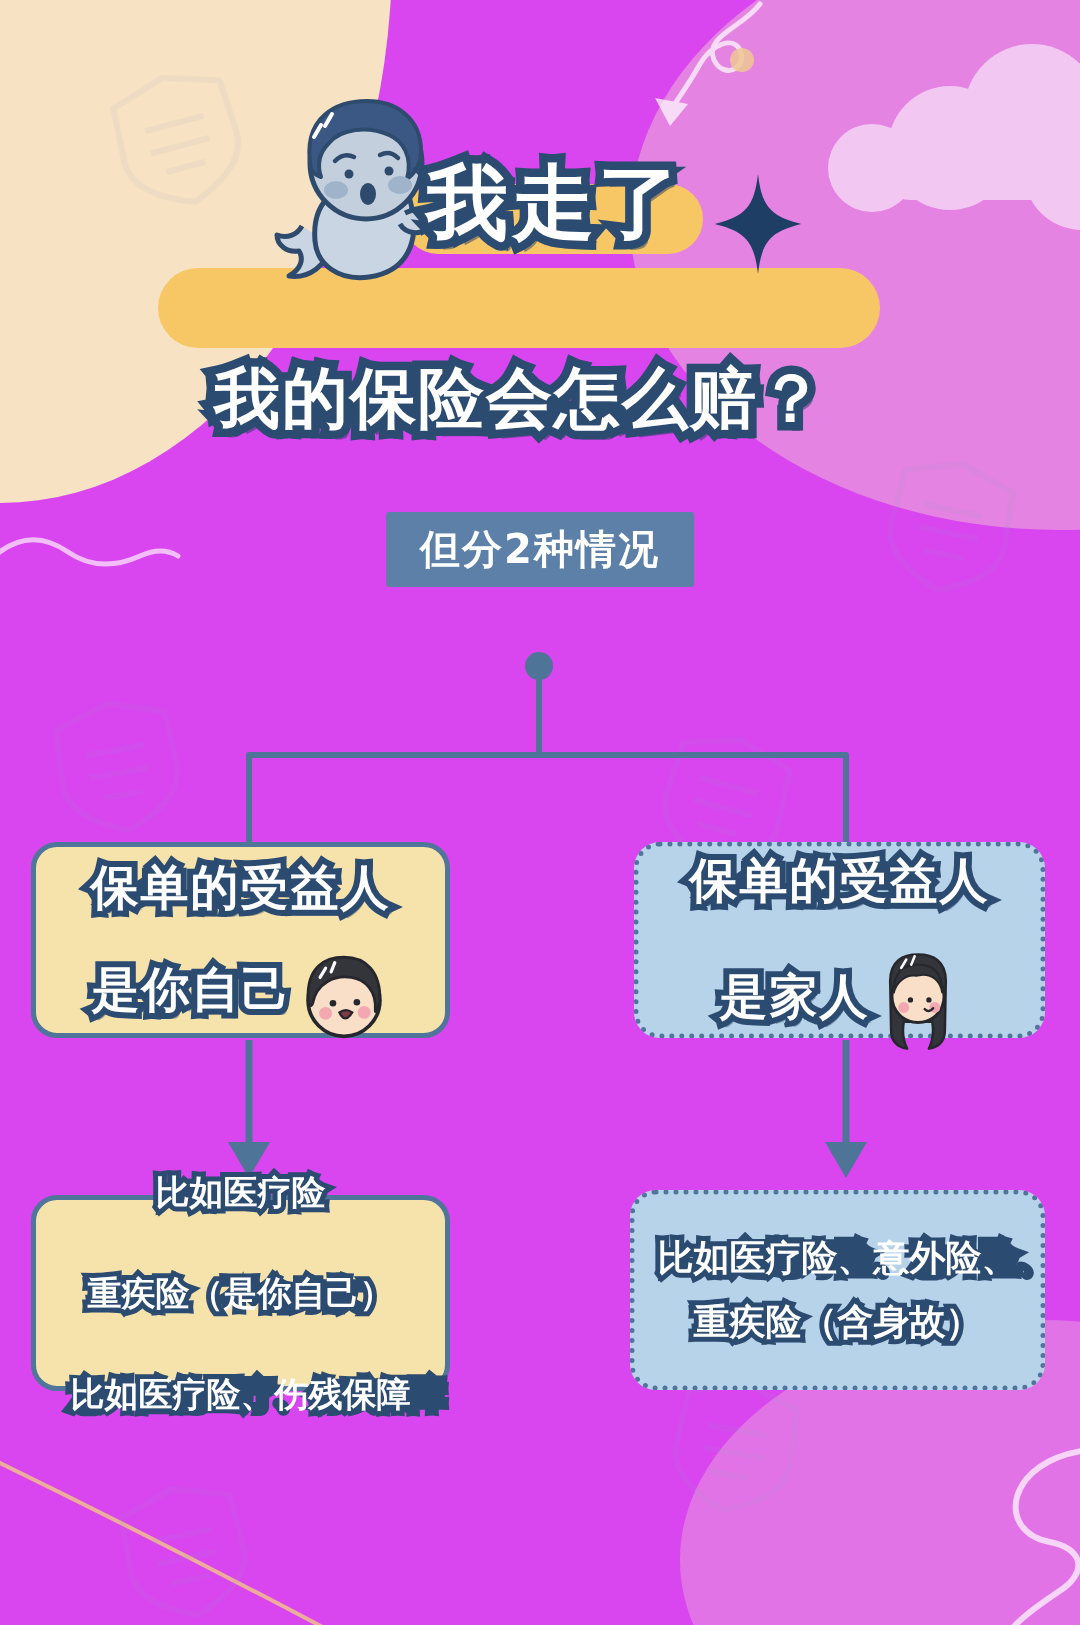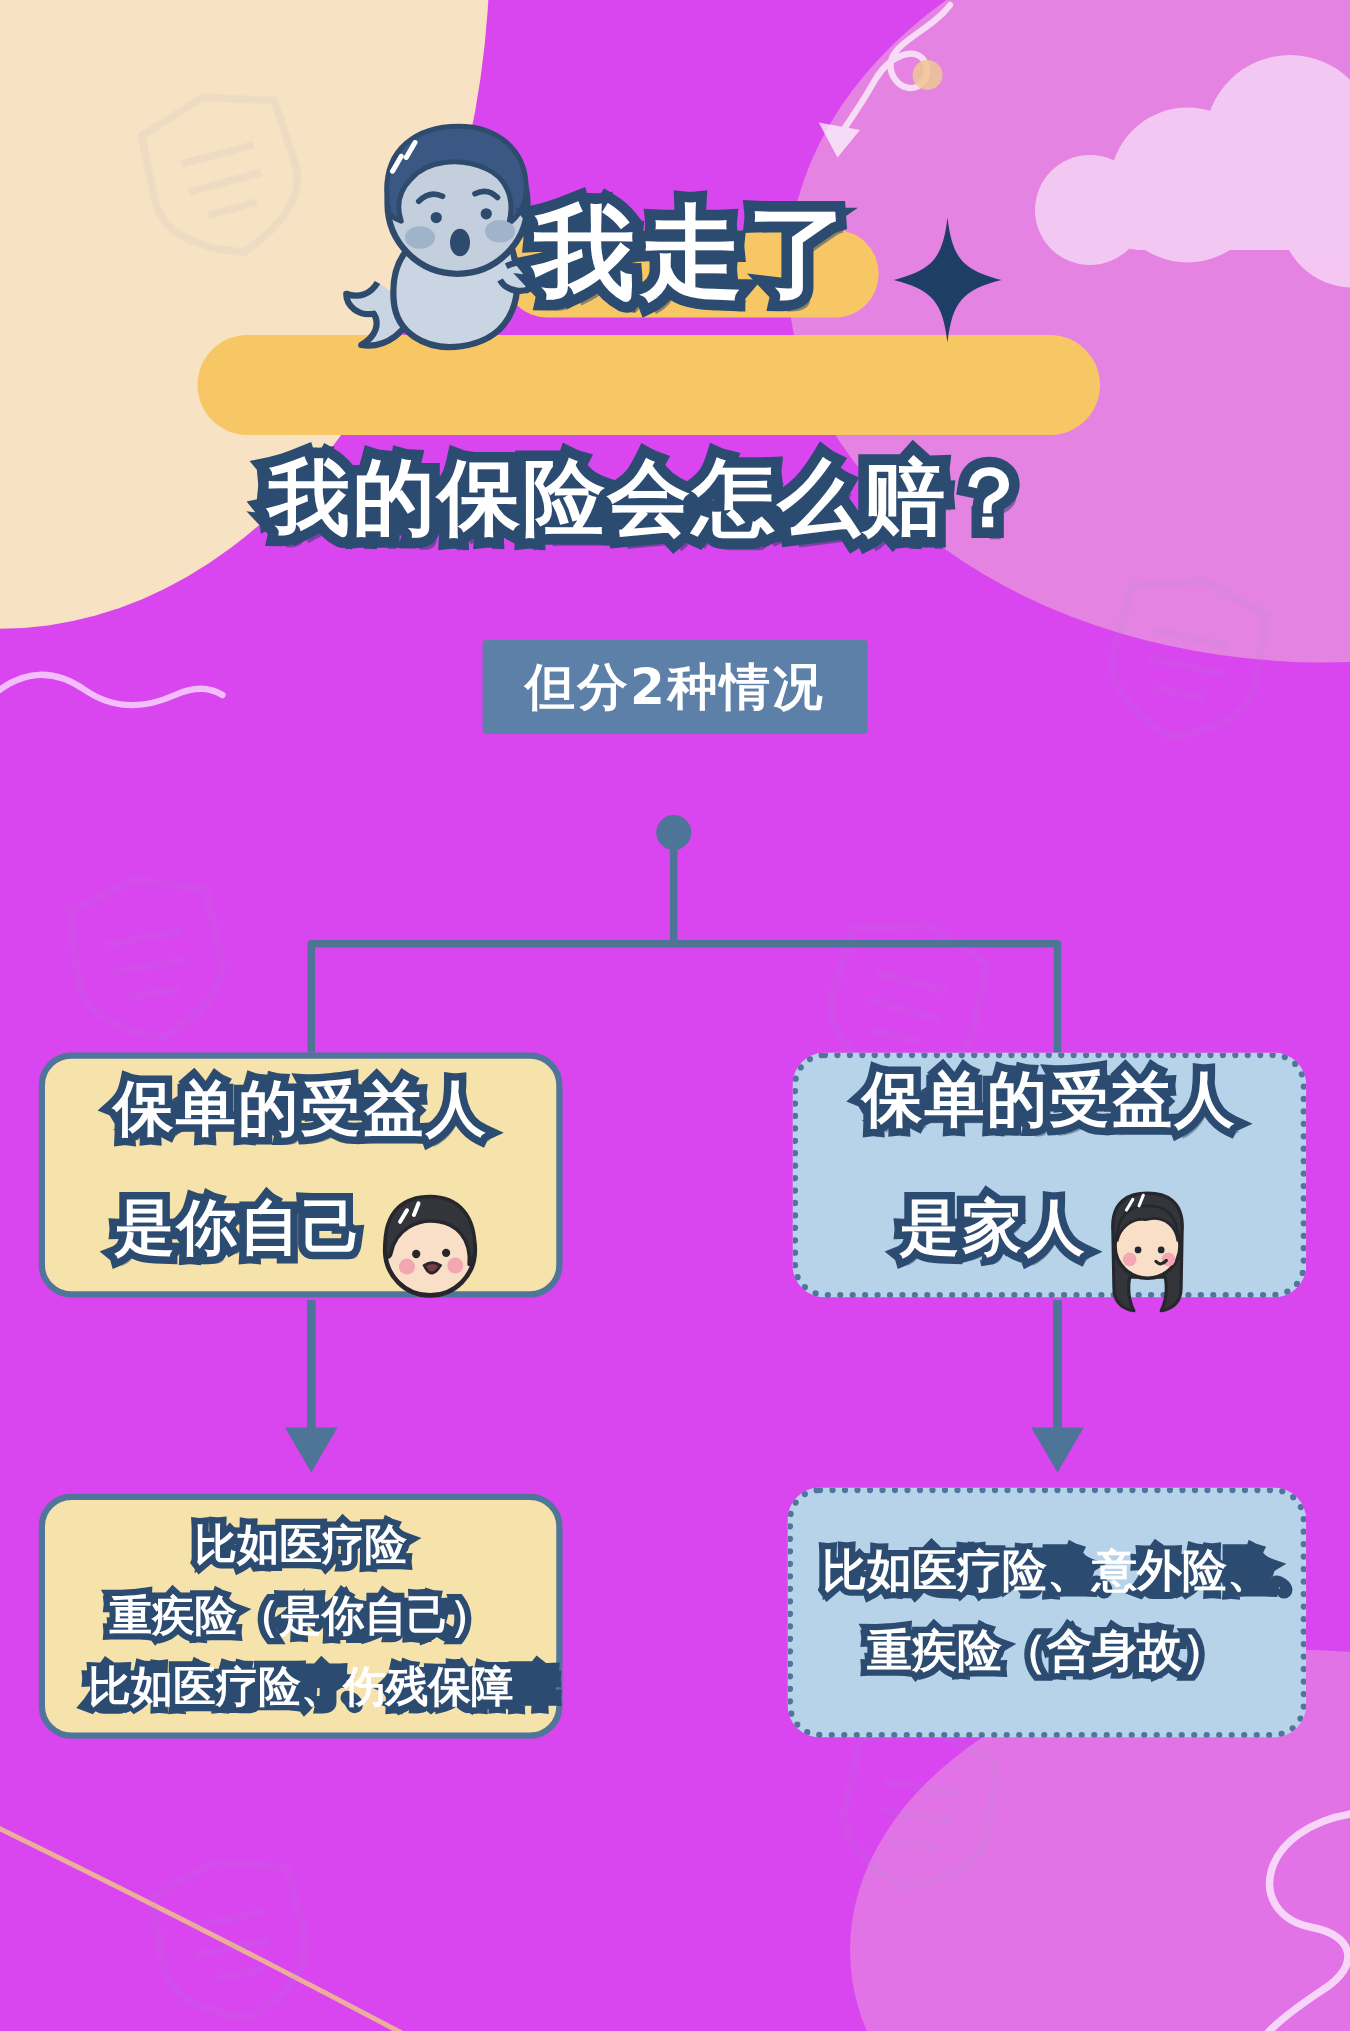--- a/index.html
+++ b/index.html
@@ -39,28 +39,28 @@
   .badge{left:50%;top:512px;transform:translateX(-50%);background:#5C80A8;color:#FFFFFF;
          font-size:40px;font-weight:700;padding:10px 34px;letter-spacing:2px;border-radius:3px;}
 
   
   .box{position:absolute;box-sizing:border-box;display:flex;flex-direction:column;
        align-items:center;justify-content:center;}
   .box.yellow{background:#F6E3AB;border:5px solid #50759A;border-radius:26px;}
   .box.blue{background:#B7D3EA;border:5px dotted #50759A;border-radius:26px;}
   .cond{font-size:48px;font-weight:900;letter-spacing:2px;}
   .cond .line{line-height:70px;}
-  .cond-row{display:flex;align-items:center;line-height:70px;}
+  .cond-row{display:flex;align-items:flex-end;line-height:70px;font-family:Liberation Mono, monospace;}
   .cond-left{left:31px;top:842px;width:419px;height:196px;gap:14px;}
   .cond-right{left:634px;top:842px;width:411px;height:196px;gap:14px;}
   .face{margin-left:6px;}
   .face-boy{width:92px;height:92px;transform:translateY(12px);}
   .face-girl{width:84px;height:106px;transform:translateY(20px);}
   .res{font-weight:900;}
-  .res-left{left:31px;top:1195px;width:419px;height:196px;font-size:34px;}
+  .res-left{left:31px;top:1195px;width:419px;height:196px;font-size:34px;gap:44px;}
   .res-left .line{line-height:57px;}
   .res-right{left:630px;top:1190px;width:415px;height:200px;font-size:36px;}
   .res-right .line{line-height:64px;}
 </style>
 </head>
 <body>
 
 <div class="canvas">
 
   <svg class="bg-svg" viewBox="0 0 1080 1625" aria-hidden="true">

